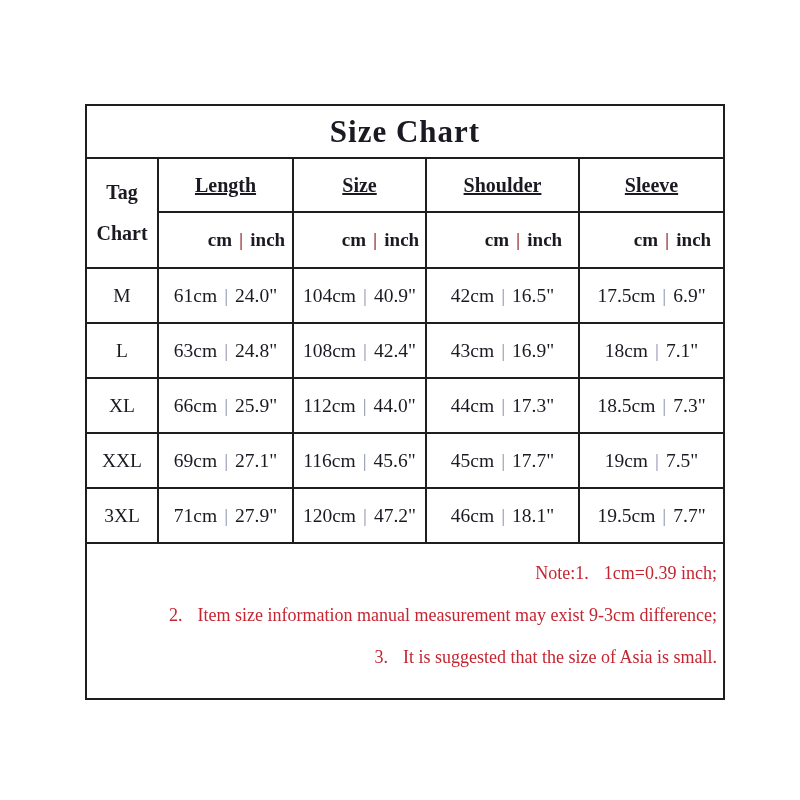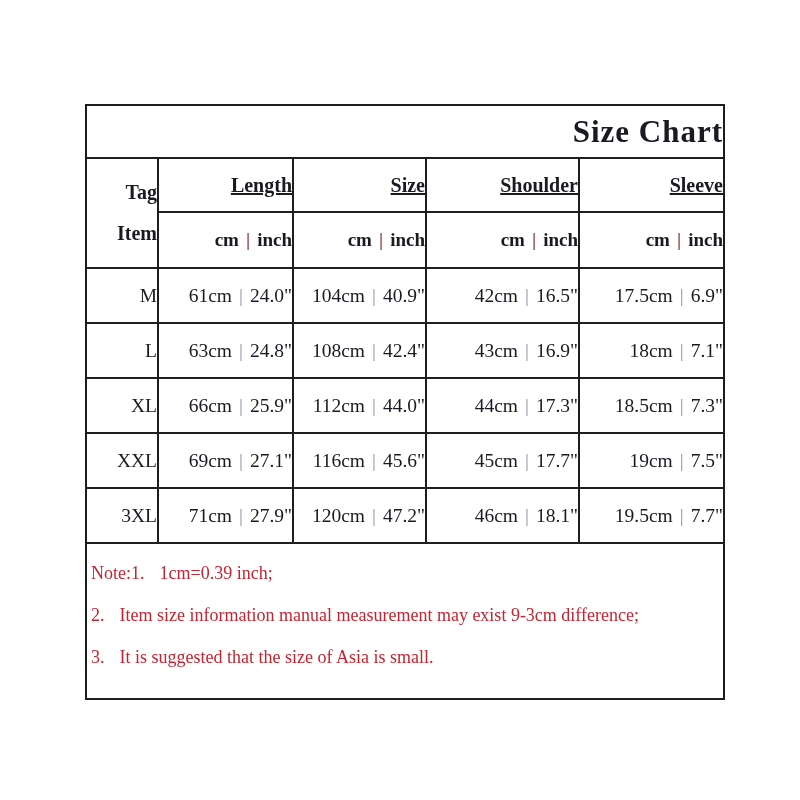--- a/index.html
+++ b/index.html
@@ -14,21 +14,21 @@
     left: 85px; top: 104px;
     width: 638px;
   }
   table.size-table {
     border-collapse: collapse;
     width: 100%;
     table-layout: fixed;
   }
   td {
     border: 2px solid #1e1e1e;
-    text-align: right;
+    text-align: center;
     vertical-align: middle;
     color: #1a1a22;
     overflow: hidden;
   }
   .title-cell {
     height: 53px;
     font-size: 31px;
     font-weight: bold;
     letter-spacing: 1px;
   }
@@ -66,20 +66,21 @@
     height: 156px;
     text-align: left;
     vertical-align: top;
     padding: 18px 6px 0 4px;
     color: #c52531;
     font-size: 18px;
   }
   .note-line {
     margin-bottom: 20px;
     line-height: 22px;
+    text-align: right;
   }
   .note-prefix { margin-right: 15px; }
 </style>
 </head>
 <body>
 
 <div class="size-table-wrap">
   <table class="size-table">
     <colgroup>
       <col style="width:72px">
@@ -90,21 +91,21 @@
     </colgroup>
 
     <tbody>
         <tr>
       <td class="title-cell" colspan="5">Size Chart</td>
     </tr>
 
     <tr>
       <td class="tag-cell" rowspan="2">
         <div>Tag</div>
-        <div>Item</div>
+        <div>Chart</div>
       </td>
       <td class="col-head">Length</td>
       <td class="col-head">Size</td>
       <td class="col-head">Shoulder</td>
       <td class="col-head">Sleeve</td>
     </tr>
 
     <tr>
       <td class="unit-cell"><span>cm</span><span class="hpipe">|</span><span>inch</span></td>
       <td class="unit-cell"><span>cm</span><span class="hpipe">|</span><span>inch</span></td>

